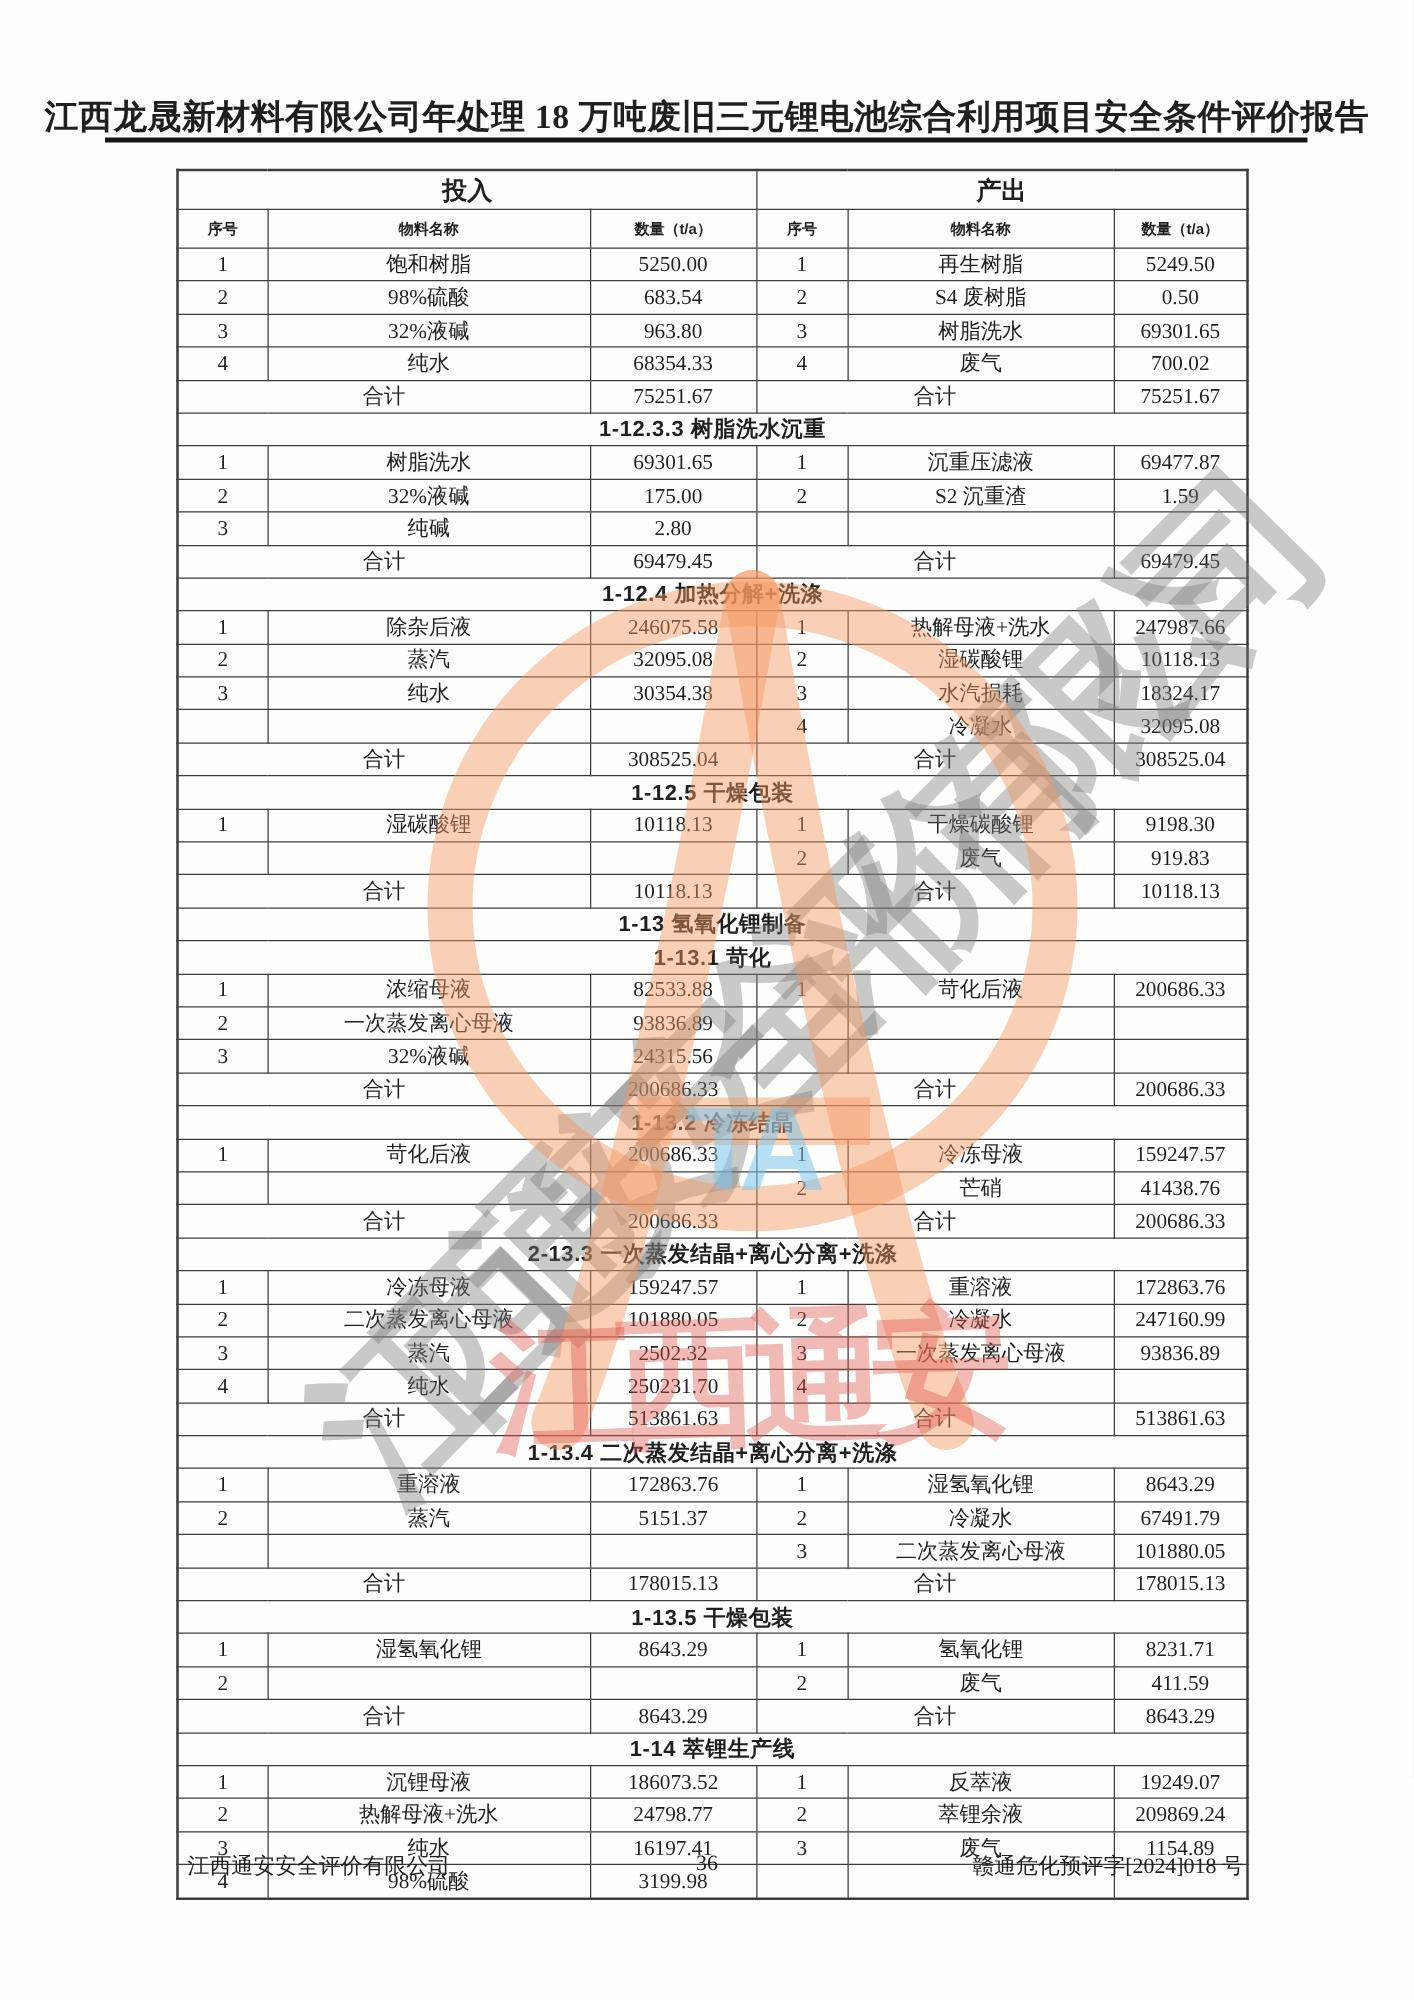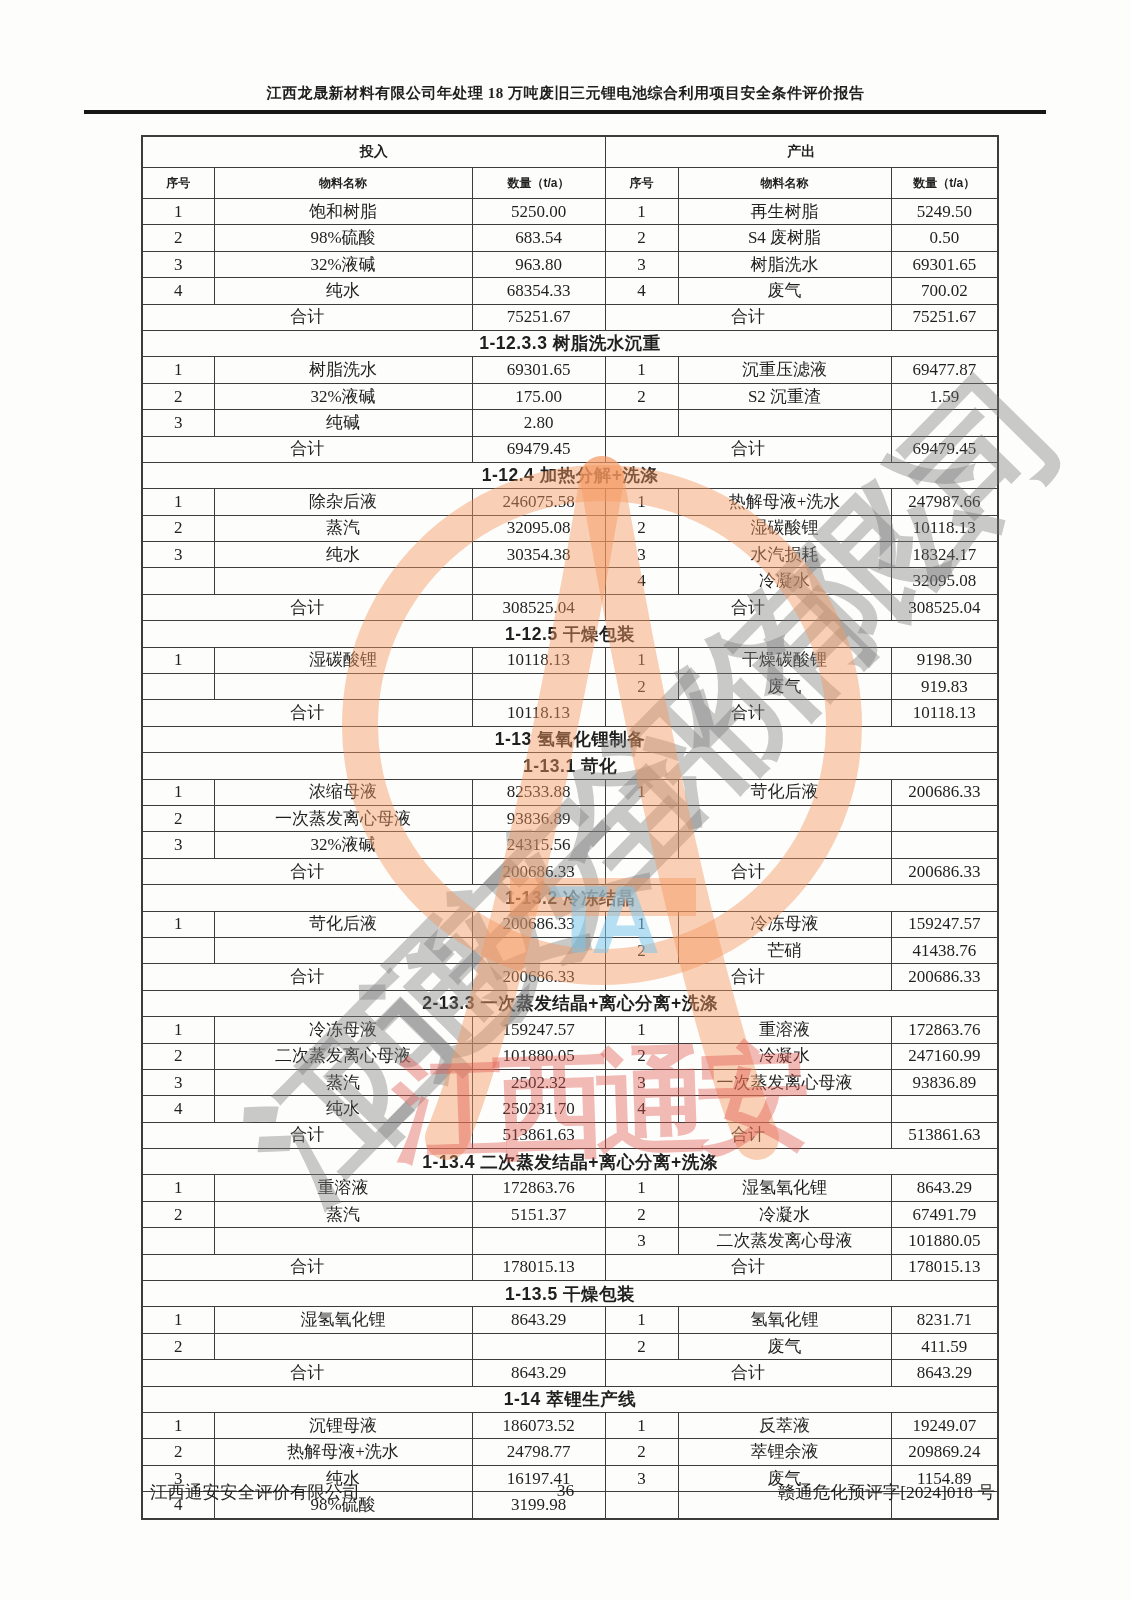--- a/index.html
+++ b/index.html
@@ -4,38 +4,38 @@
 <style>
   html,body{margin:0;padding:0;background:#e8e8e8;}
   .page{
     position:relative;width:1131px;height:1600px;margin:0 auto;
     background:#fdfdfc;overflow:hidden;
     font-family:"Liberation Serif","DejaVu Serif",serif;color:#1f1f1f;
   }
   
   .doc-title{
     position:absolute;top:78px;left:0;width:100%;height:30px;line-height:30px;
-    text-align:center;font-size:15px;font-weight:600;letter-spacing:.5px;
+    text-align:center;font-size:27px;font-weight:600;letter-spacing:.5px;
   }
   .title-rule{
     position:absolute;top:110px;left:84px;width:962px;height:4px;background:#161616;
   }
   
   table.flow{
     position:absolute;top:135px;left:141px;width:856px;
     border-collapse:collapse;table-layout:fixed;
     font-size:17px;
   }
   table.flow,.flow th,.flow td{border:1px solid #3c3c3c;}
   table.flow{border-width:2px;}
   .flow th{
     height:30px;padding:0;text-align:center;vertical-align:middle;
     font-family:"Liberation Sans","DejaVu Sans",sans-serif;font-weight:bold;
   }
-  .flow thead tr.group th{font-size:14px;}
+  .flow thead tr.group th{font-size:20px;}
   .flow thead tr.cols  th{font-size:12px;}
   .flow td{
     height:25.4px;padding:0 2px;text-align:center;vertical-align:middle;
     line-height:1.05;overflow:hidden;white-space:nowrap;
   }
   .flow td.sec{
     font-family:"Liberation Sans","DejaVu Sans",sans-serif;
     font-weight:bold;font-size:17.5px;letter-spacing:.5px;margin-left:38px;
   }
   

